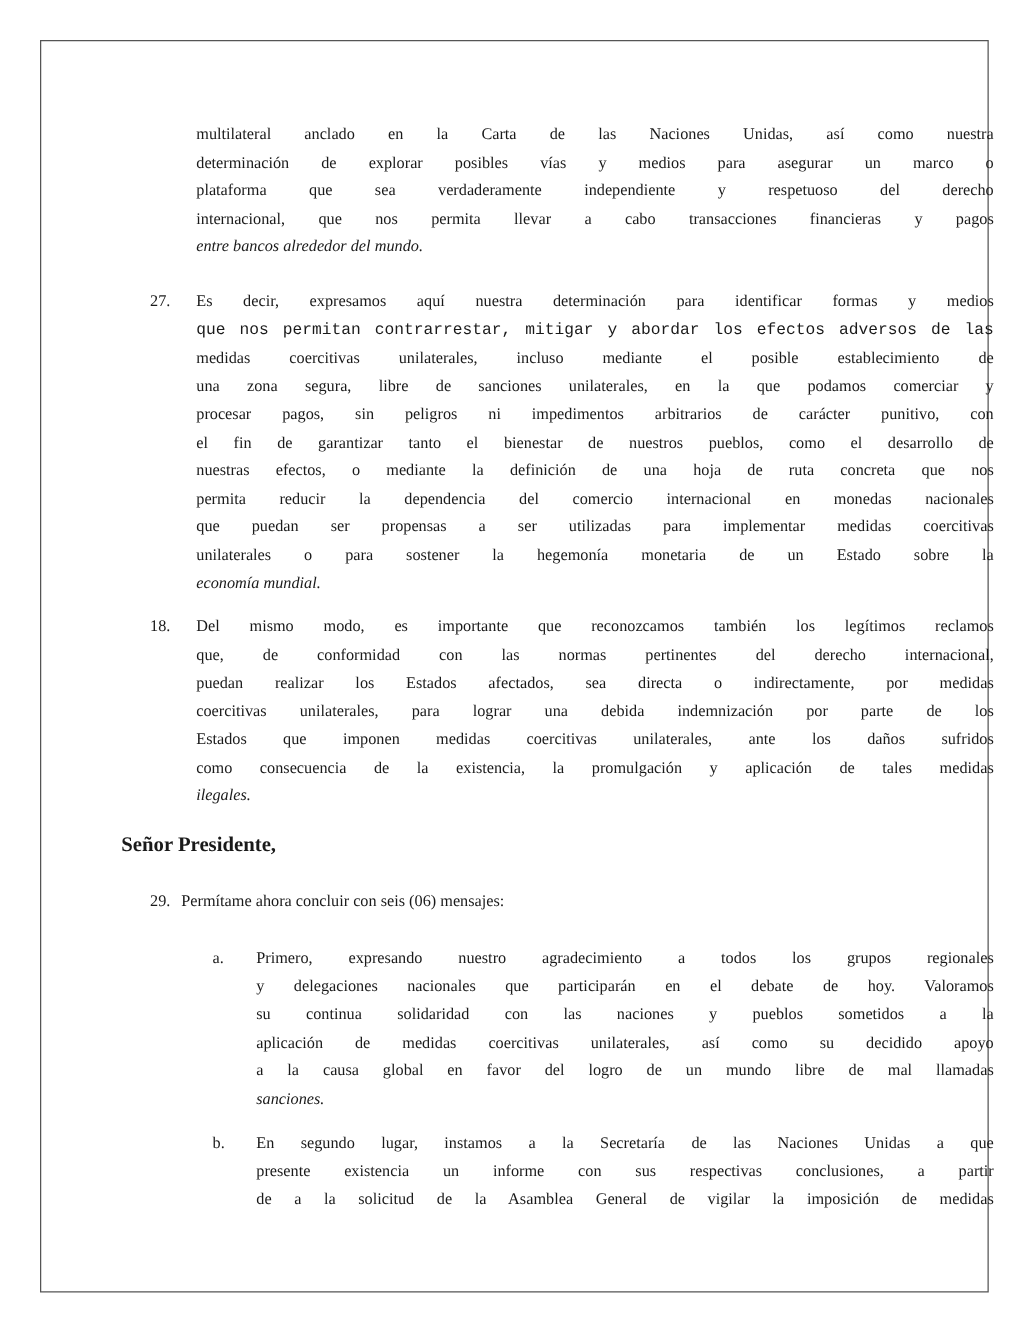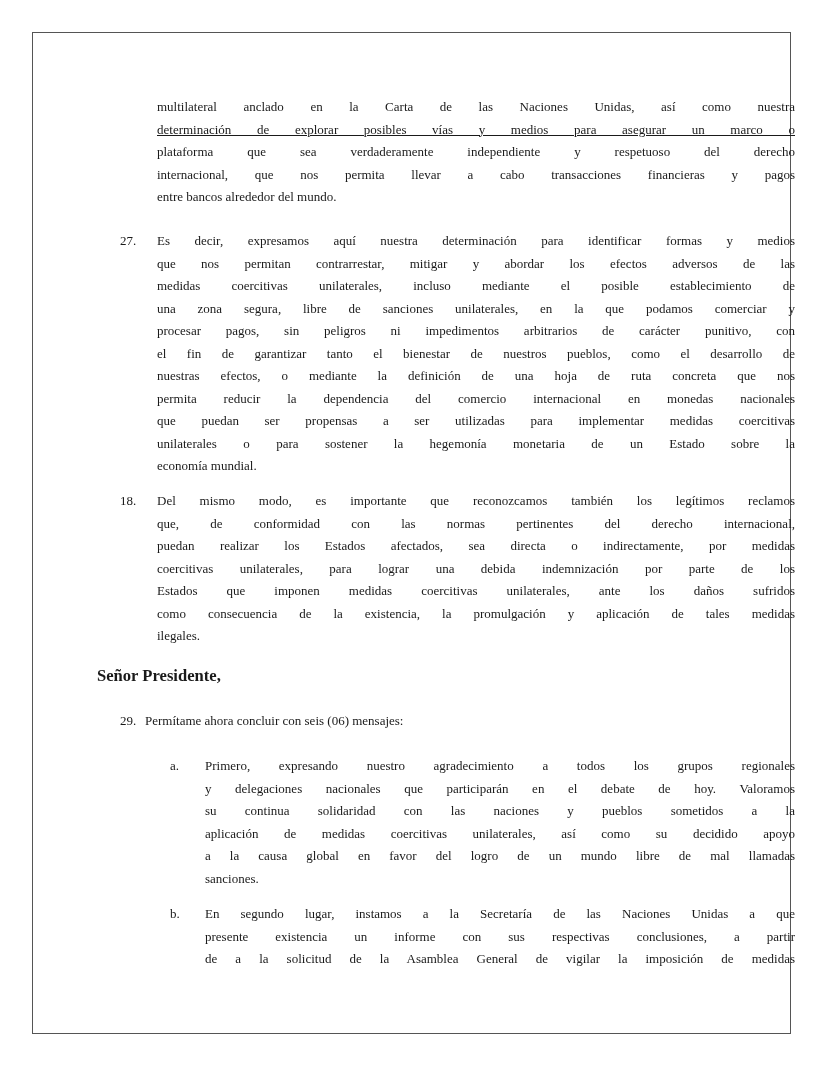--- a/index.html
+++ b/index.html
@@ -35,20 +35,21 @@
       font-size: 13px;
       line-height: 22px;
       white-space: nowrap;
       text-align: justify;
       text-align-last: justify;
       height: 22px;
       margin-left: 12px;
     }
     .line.last {
       text-align-last: left;
+      font-style: italic;
     }
     .num {
       position: absolute;
       font-size: 13px;
       line-height: 22px;
       white-space: nowrap;
     }
     .heading {
       position: absolute;
       font-size: 16.6px;
@@ -59,30 +60,30 @@
   </style>
 </head>
 <body>
 
 <div class="page-frame"></div>
 
 <div class="content">
 
   <div>
     <div class="line" style="left:145px; top:96px; width:638px;">multilateral anclado en la Carta de las Naciones Unidas, así como nuestra</div>
-    <div class="line" style="left:145px; top:118.5px; width:638px;text-decoration:underline;">determinación de explorar posibles vías y medios para asegurar un marco o</div>
+    <div class="line" style="left:145px; top:118.5px; width:638px;">determinación de explorar posibles vías y medios para asegurar un marco o</div>
     <div class="line" style="left:145px; top:141px; width:638px;">plataforma que sea verdaderamente independiente y respetuoso del derecho</div>
     <div class="line" style="left:145px; top:163.5px; width:638px;">internacional, que nos permita llevar a cabo transacciones financieras y pagos</div>
     <div class="line last" style="left:145px; top:186px; width:638px;">entre bancos alrededor del mundo.</div>
   </div>
 
   <div>
     <div class="num" style="left:120px; top:230px;">27.</div>
     <div class="line" style="left:145px; top:230px; width:638px;">Es decir, expresamos aquí nuestra determinación para identificar formas y medios</div>
-    <div class="line" style="left:145px; top:252.5px; width:638px;">que nos permitan contrarrestar, mitigar y abordar los efectos adversos de las</div>
+    <div class="line" style="left:145px; top:252.5px; width:638px;font-family:Liberation Mono, monospace;">que nos permitan contrarrestar, mitigar y abordar los efectos adversos de las</div>
     <div class="line" style="left:145px; top:275px; width:638px;">medidas coercitivas unilaterales, incluso mediante el posible establecimiento de</div>
     <div class="line" style="left:145px; top:297.5px; width:638px;">una zona segura, libre de sanciones unilaterales, en la que podamos comerciar y</div>
     <div class="line" style="left:145px; top:320px; width:638px;">procesar pagos, sin peligros ni impedimentos arbitrarios de carácter punitivo, con</div>
     <div class="line" style="left:145px; top:342.5px; width:638px;">el fin de garantizar tanto el bienestar de nuestros pueblos, como el desarrollo de</div>
     <div class="line" style="left:145px; top:365px; width:638px;">nuestras efectos, o mediante la definición de una hoja de ruta concreta que nos</div>
     <div class="line" style="left:145px; top:387.5px; width:638px;">permita reducir la dependencia del comercio internacional en monedas nacionales</div>
     <div class="line" style="left:145px; top:410px; width:638px;">que puedan ser propensas a ser utilizadas para implementar medidas coercitivas</div>
     <div class="line" style="left:145px; top:432.5px; width:638px;">unilaterales o para sostener la hegemonía monetaria de un Estado sobre la</div>
     <div class="line last" style="left:145px; top:455px; width:638px;">economía mundial.</div>
   </div>

